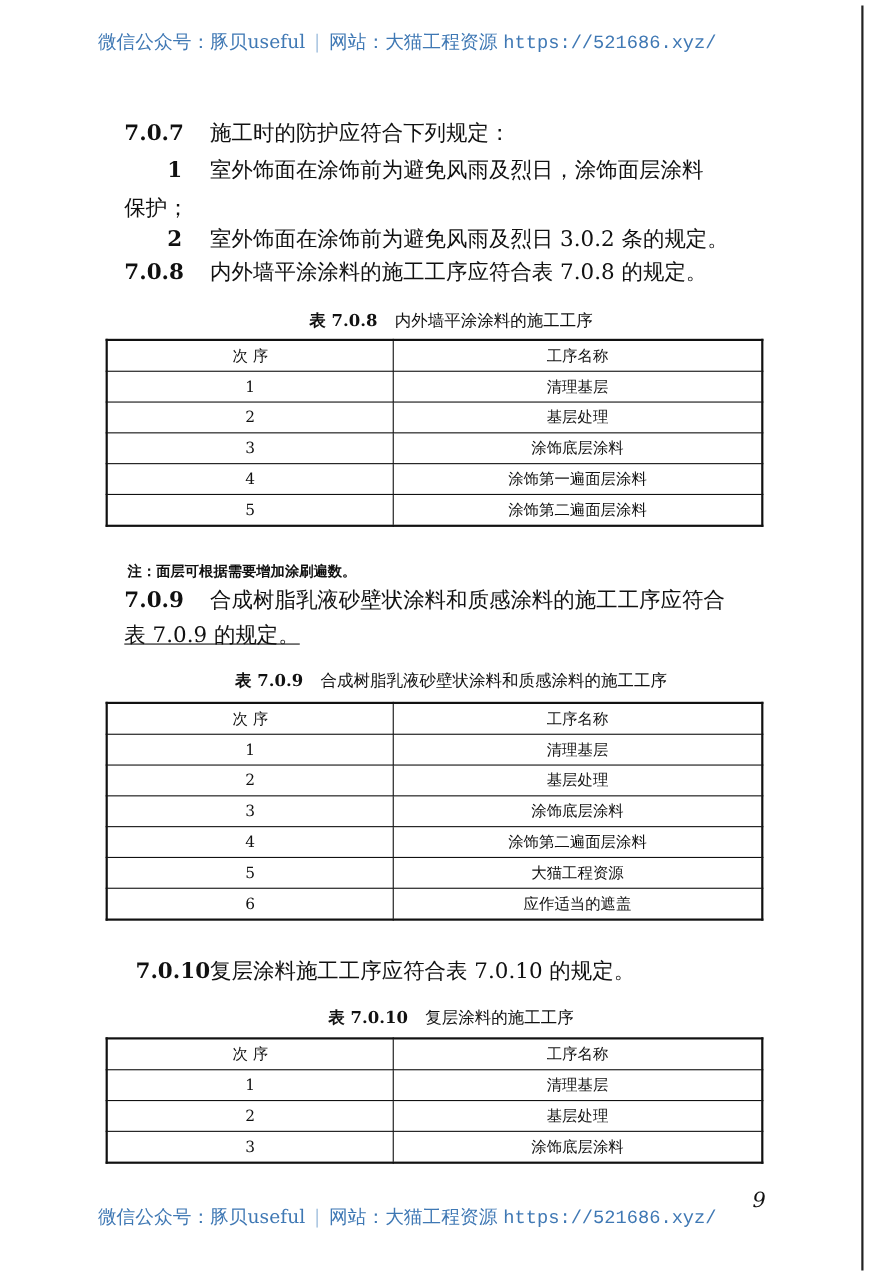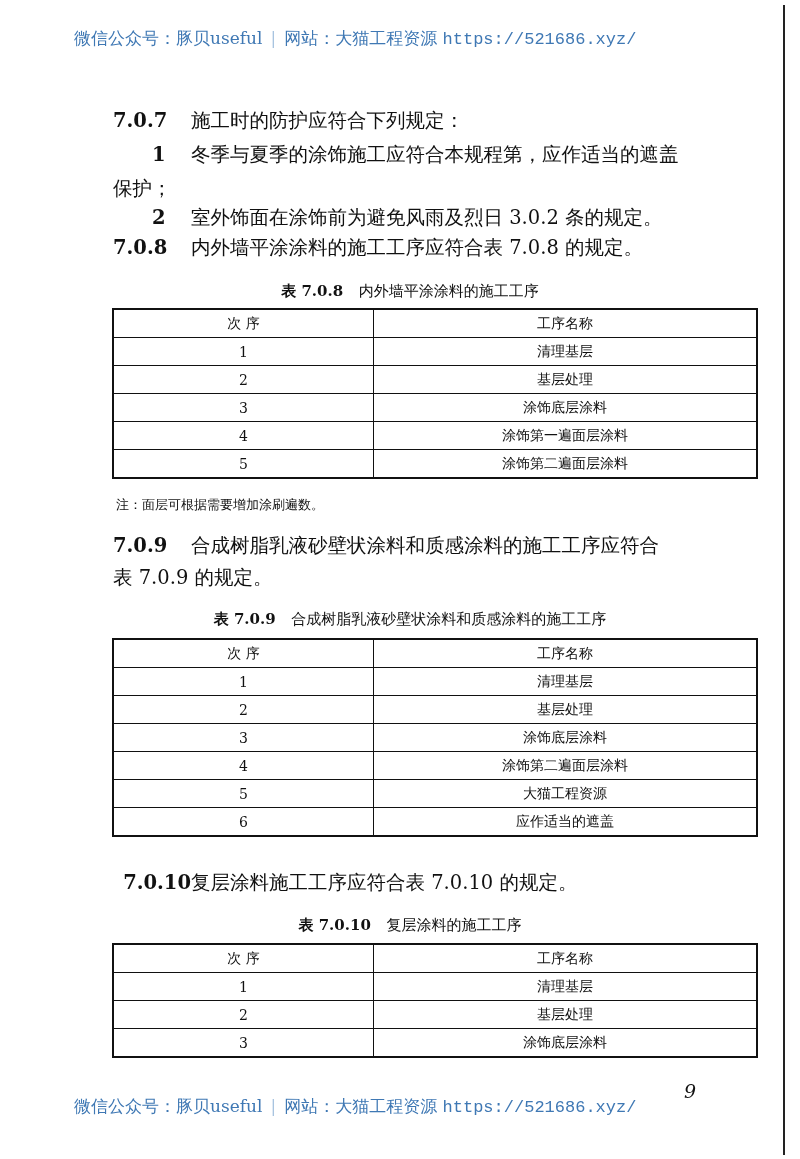--- a/index.html
+++ b/index.html
@@ -1,49 +1,49 @@
 <!DOCTYPE html>
 <html><head>
 <meta charset="utf-8">
 <style>
   html, body { margin:0; padding:0; background:#ffffff; }
   body { width:800px; height:1159px; position:relative; overflow:hidden;
          font-family:"DejaVu Serif","Liberation Serif",serif; color:#111; }
-  .watermark { position:absolute; left:74px; font-size:17px; color:#3f78b4;
+  .watermark { position:absolute; left:89px; font-size:17px; color:#3f78b4;
                font-family:"DejaVu Serif","Liberation Serif",serif; white-space:nowrap; letter-spacing:0px; }
   .watermark .sep { color:#a8c4e0; margin:0 8px; }
   .watermark .url { font-family:"Liberation Mono","DejaVu Sans Mono",monospace; font-size:17px; }
   .page-edge { position:absolute; left:783px; top:5px; width:2px; height:1150px; background:#222; }
   .para { position:absolute; left:113px; font-size:19.5px; white-space:nowrap; line-height:1; }
   .para .num { font-weight:bold; display:inline-block; }
   .para .item { font-weight:bold; display:inline-block; }
   .caption { position:absolute; left:0; width:820px; text-align:center; font-size:15px; font-weight:bold; white-space:nowrap; }
   .caption .cn { font-weight:normal; }
-  table.proc { position:absolute; left:112px; width:646px; border-collapse:collapse; font-size:14px; }
+  table.proc { position:absolute; left:96px; width:598px; border-collapse:collapse; font-size:14px; }
   table.proc td, table.proc th { border:1.5px solid #111; height:27px; padding:0; text-align:center; font-weight:normal; }
   table.proc { border:2px solid #111; }
   table.proc .c1 { width:259px; }
   .note { position:absolute; left:116px; font-size:13px; }
   .pagenum { position:absolute; left:684px; top:1080px; font-size:19px; font-style:italic; font-family:"DejaVu Serif",serif; }
 </style>
 </head>
 <body>
 
 <div class="watermark" style="top:27px;">
   <span>微信公众号：豚贝useful</span><span class="sep">|</span><span>网站：大猫工程资源</span>
   <span class="url">https://521686.xyz/</span>
 </div>
 
 <div class="page-edge"></div>
 
 <div class="para" style="top:111px;">
   <span class="num" style="width:78px;">7.0.7</span><span>施工时的防护应符合下列规定：</span>
 </div>
 <div class="para" style="top:145px; left:152px;">
-  <span class="item" style="width:39px;">1</span><span>冬季与夏季的涂饰施工应符合本规程第，应作适当的遮盖</span>
+  <span class="item" style="width:39px;">1</span><span>室外饰面在涂饰前为避免风雨及烈日，涂饰面层涂料</span>
 </div>
 <div class="para" style="top:179px;text-align:right;">保护；</div>
 <div class="para" style="top:208px; left:152px;">
   <span class="item" style="width:39px;">2</span><span>室外饰面在涂饰前为避免风雨及烈日 3.0.2 条的规定。</span>
 </div>
 
 <div class="para" style="top:238px;">
   <span class="num" style="width:78px;">7.0.8</span><span>内外墙平涂涂料的施工工序应符合表 7.0.8 的规定。</span>
 </div>
 
@@ -71,26 +71,26 @@
   <tr>
         <td>4</td>
         <td>涂饰第一遍面层涂料</td>
       </tr>
   <tr>
         <td>5</td>
         <td>涂饰第二遍面层涂料</td>
       </tr>
 </tbody>
   </table>
-<div class="note" style="top:496px;">注：面层可根据需要增加涂刷遍数。</div>
+<div class="note" style="top:511px;font-weight:bold;">注：面层可根据需要增加涂刷遍数。</div>
 
 <div class="para" style="top:536px;">
   <span class="num" style="width:78px;">7.0.9</span><span>合成树脂乳液砂壁状涂料和质感涂料的施工工序应符合</span>
 </div>
-<div class="para" style="top:568px;">表 7.0.9 的规定。</div>
+<div class="para" style="top:568px;text-decoration:underline;">表 7.0.9 的规定。</div>
 
 <div class="caption" style="top:610px;">
   <span>表 7.0.9</span>&nbsp;&nbsp;&nbsp;<span class="cn">合成树脂乳液砂壁状涂料和质感涂料的施工工序</span>
 </div>
 <table class="proc" style="top:638px;">
   <tbody>
       <tr>
     <td class="c1">次  序</td>
     <td>工序名称</td>
   </tr>

